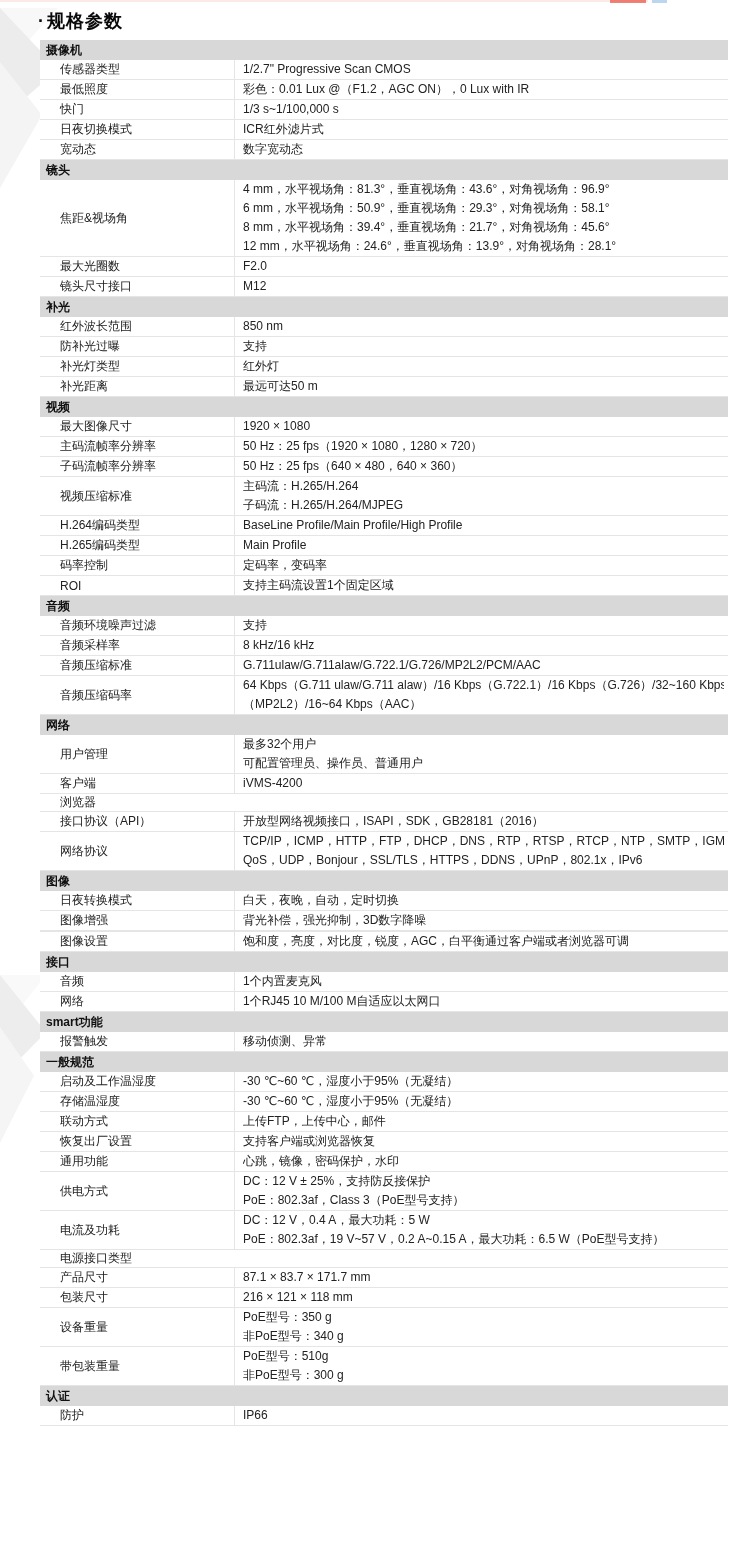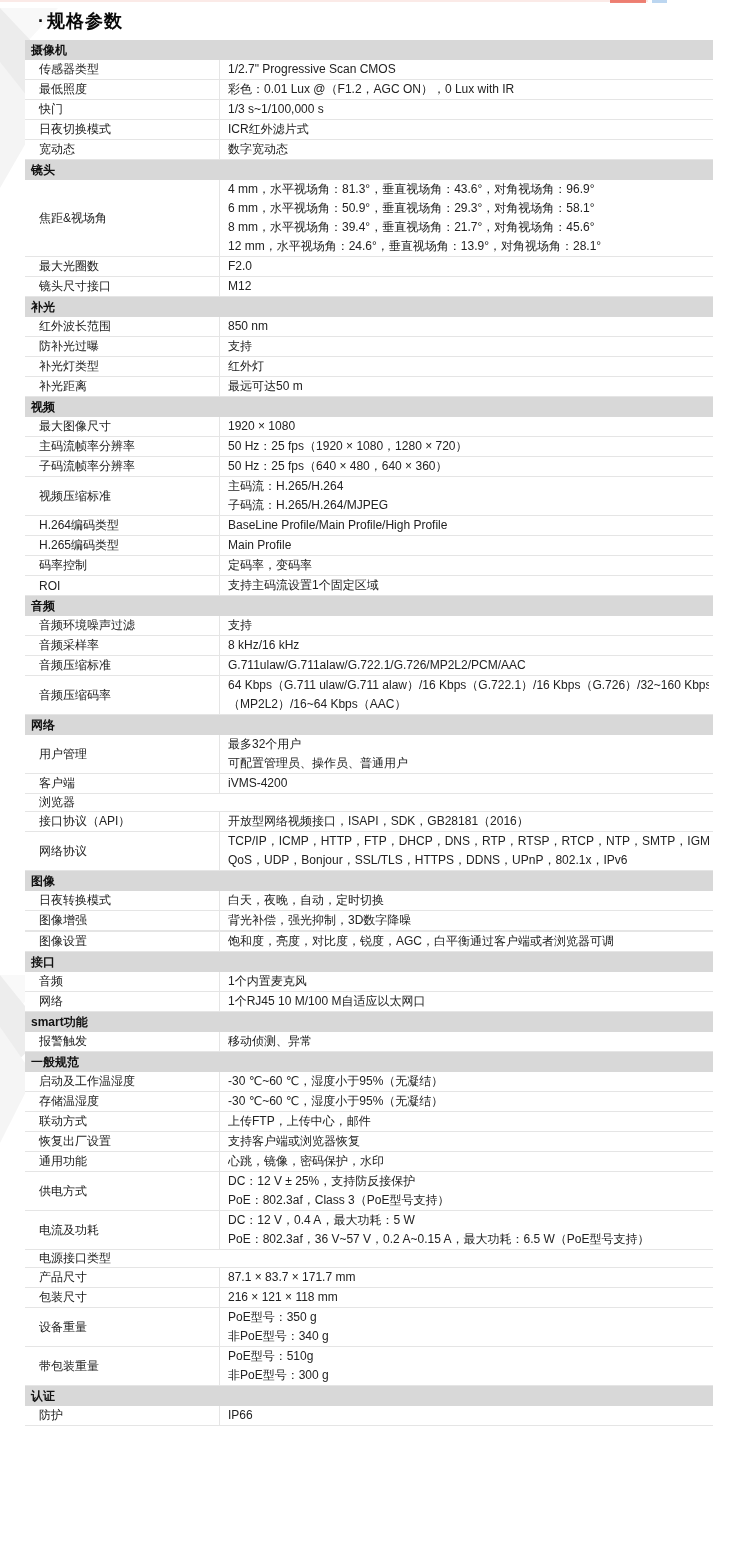--- a/index.html
+++ b/index.html
@@ -33,32 +33,32 @@
   .wm-mid .t2{left:0;top:52px;width:34px;height:116px;background:#f5f5f5;clip-path:polygon(0 0,100% 42%,0 100%);}
   .wm-mid .t3{left:0;top:0;width:46px;height:58px;background:#f9f9f9;clip-path:polygon(0 0,100% 0,0 100%);}
 
   .title{
     position:absolute;top:9px;left:38px;margin:0;
     font-size:18px;font-weight:700;color:var(--c-title);
     letter-spacing:1px;display:flex;align-items:center;
   }
   .title .bullet{margin-right:2px;font-size:18px;}
 
-  .tables{position:absolute;top:40px;left:25px;width:688px;}
+  .tables{position:absolute;top:40px;left:40px;width:688px;}
   .spec-table{width:100%;}
   .spec-table.second{margin-top:0;border-top:1px solid var(--c-border);}
 
   .sec{
     height:20px;line-height:20px;background:var(--c-header-bg);
     font-size:12px;font-weight:700;color:#111;padding-left:6px;
   }
   .row{display:flex;border-bottom:1px solid var(--c-border);background:#fff;}
   .lbl{
     flex:0 0 194px;width:194px;box-sizing:border-box;
-    display:flex;align-items:center;padding-left:14px;
+    display:flex;align-items:center;padding-left:20px;
     font-size:12px;color:var(--c-text);
   }
   .val{
     flex:1;min-width:0;border-left:1px solid var(--c-border);
     padding:0 4px 0 8px;display:flex;flex-direction:column;justify-content:center;
   }
   .vline{
     height:19px;line-height:19px;font-size:12px;color:var(--c-text);
     white-space:nowrap;overflow:hidden;
   }
@@ -349,21 +349,21 @@
           <div class="lbl">供电方式</div>
           <div class="val">
             <div class="vline">DC：12 V ± 25%，支持防反接保护</div>
             <div class="vline">PoE：802.3af，Class 3（PoE型号支持）</div>
           </div>
         </div>
         <div class="row">
           <div class="lbl">电流及功耗</div>
           <div class="val">
             <div class="vline">DC：12 V，0.4 A，最大功耗：5 W</div>
-            <div class="vline">PoE：802.3af，36 V~57 V，0.2 A~0.15 A，最大功耗：6.5 W（PoE型号支持）</div>
+            <div class="vline">PoE：802.3af，19 V~57 V，0.2 A~0.15 A，最大功耗：6.5 W（PoE型号支持）</div>
           </div>
         </div>
         <div class="row">
           <div class="lbl">电源接口类型</div>
         </div>
         <div class="row">
           <div class="lbl">产品尺寸</div>
           <div class="val">
             <div class="vline">87.1 × 83.7 × 171.7 mm</div>
           </div>

